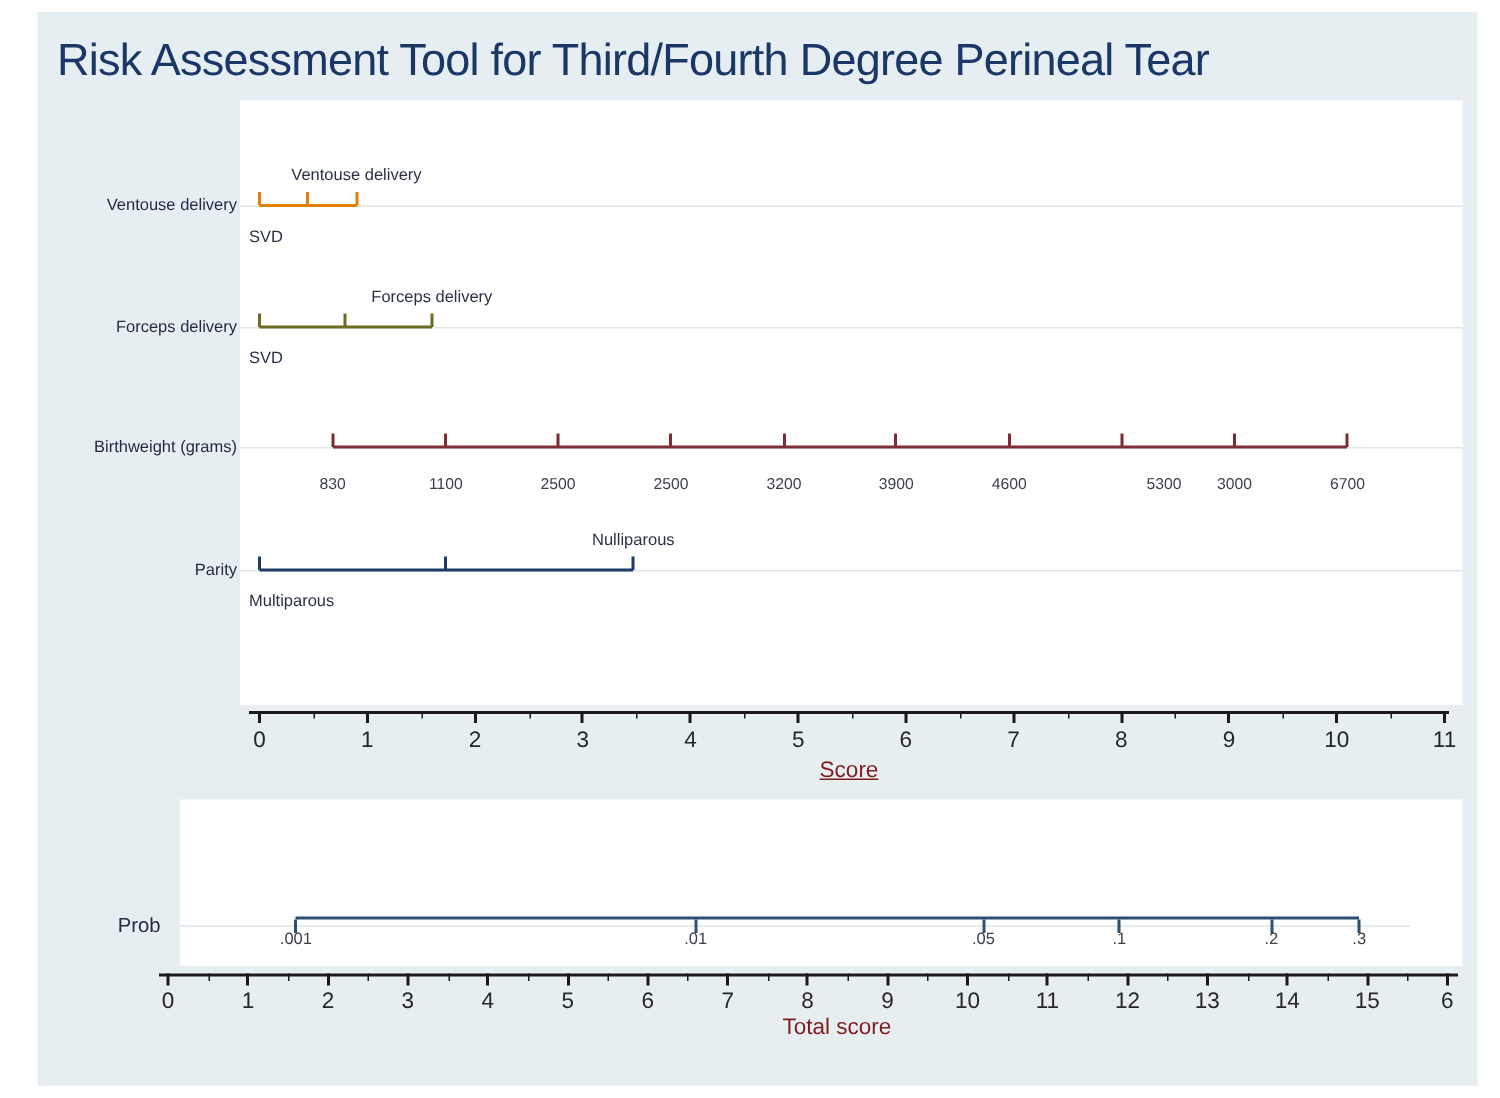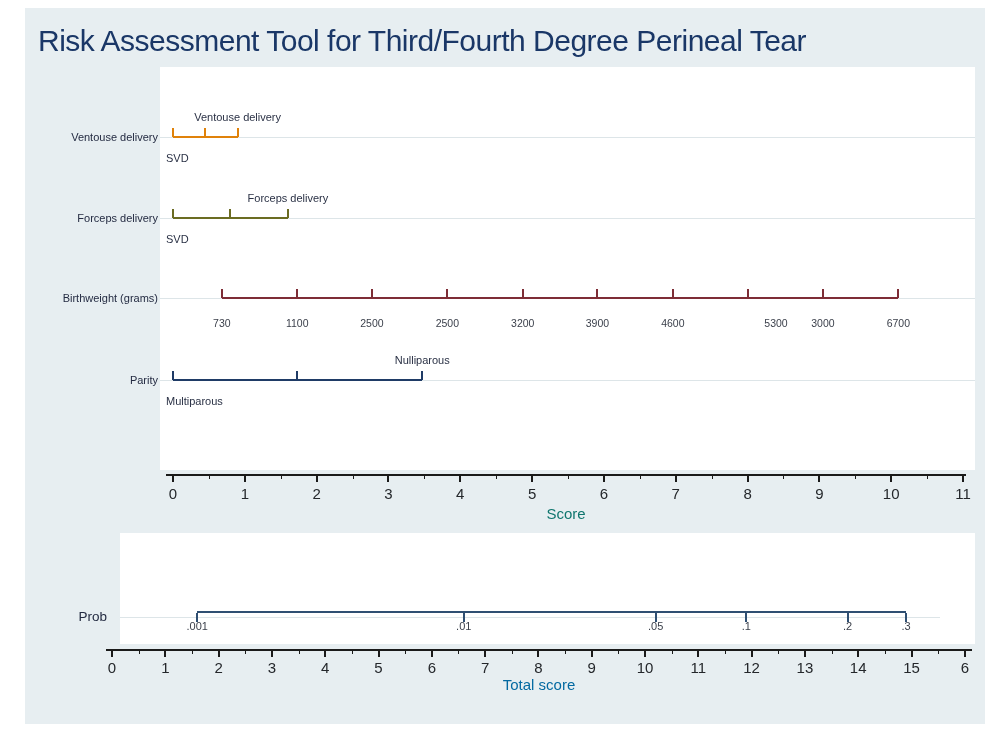--- a/index.html
+++ b/index.html
@@ -56,21 +56,21 @@
     <div class="abs scale-tick" style="left: 220.838px; top: 289px; height: 9px; background: rgb(126, 45, 54);"></div>
     <div class="abs scale-tick" style="left: 296.249px; top: 289px; height: 9px; background: rgb(126, 45, 54);"></div>
     <div class="abs scale-tick" style="left: 370.941px; top: 289px; height: 9px; background: rgb(126, 45, 54);"></div>
     <div class="abs scale-tick" style="left: 446.352px; top: 289px; height: 9px; background: rgb(126, 45, 54);"></div>
     <div class="abs scale-tick" style="left: 521.763px; top: 289px; height: 9px; background: rgb(126, 45, 54);"></div>
     <div class="abs scale-tick" style="left: 596.456px; top: 289px; height: 9px; background: rgb(126, 45, 54);"></div>
     <div class="abs scale-tick" style="left: 671.867px; top: 289px; height: 9px; background: rgb(126, 45, 54);"></div>
     <div class="abs scale-tick" style="left: 746.56px; top: 289px; height: 9px; background: rgb(126, 45, 54);"></div>
     <div class="abs scale-tick" style="left: 821.971px; top: 289px; height: 9px; background: rgb(126, 45, 54);"></div>
     <div class="abs scale-tick" style="left: 897.382px; top: 289px; height: 9px; background: rgb(126, 45, 54);"></div>
-    <div class="abs value-label" style="left: 194.838px; top: 317px; width: 54px; color: rgb(58, 63, 74);">730</div>
+    <div class="abs value-label" style="left: 194.838px; top: 317px; width: 54px; color: rgb(58, 63, 74);">830</div>
     <div class="abs value-label" style="left: 270.249px; top: 317px; width: 54px; color: rgb(58, 63, 74);">1100</div>
     <div class="abs value-label" style="left: 344.941px; top: 317px; width: 54px; color: rgb(58, 63, 74);">2500</div>
     <div class="abs value-label" style="left: 420.352px; top: 317px; width: 54px; color: rgb(58, 63, 74);">2500</div>
     <div class="abs value-label" style="left: 495.763px; top: 317px; width: 54px; color: rgb(58, 63, 74);">3200</div>
     <div class="abs value-label" style="left: 570.456px; top: 317px; width: 54px; color: rgb(58, 63, 74);">3900</div>
     <div class="abs value-label" style="left: 645.867px; top: 317px; width: 54px; color: rgb(58, 63, 74);">4600</div>
     <div class="abs value-label" style="left: 749px; top: 317px; width: 54px; color: rgb(58, 63, 74);">5300</div>
     <div class="abs value-label" style="left: 795.971px; top: 317px; width: 54px; color: rgb(58, 63, 74);">3000</div>
     <div class="abs value-label" style="left: 871.382px; top: 317px; width: 54px; color: rgb(58, 63, 74);">6700</div>
     <div class="abs gridline" style="left: 160px; top: 380px; width: 815px; background: rgb(221, 229, 232);"></div>
@@ -110,21 +110,21 @@
     <div class="abs axis-tick" style="left: 674.74px; top: 474px; height: 8px; background: rgb(26, 26, 26);"></div>
     <div class="abs axis-num" style="left: 655.74px; top: 485px; width: 40px; color: rgb(36, 39, 43);">7</div>
     <div class="abs axis-tick" style="left: 746.56px; top: 474px; height: 8px; background: rgb(26, 26, 26);"></div>
     <div class="abs axis-num" style="left: 727.56px; top: 485px; width: 40px; color: rgb(36, 39, 43);">8</div>
     <div class="abs axis-tick" style="left: 818.38px; top: 474px; height: 8px; background: rgb(26, 26, 26);"></div>
     <div class="abs axis-num" style="left: 799.38px; top: 485px; width: 40px; color: rgb(36, 39, 43);">9</div>
     <div class="abs axis-tick" style="left: 890.2px; top: 474px; height: 8px; background: rgb(26, 26, 26);"></div>
     <div class="abs axis-num" style="left: 871.2px; top: 485px; width: 40px; color: rgb(36, 39, 43);">10</div>
     <div class="abs axis-tick" style="left: 962.02px; top: 474px; height: 8px; background: rgb(26, 26, 26);"></div>
     <div class="abs axis-num" style="left: 943.02px; top: 485px; width: 40px; color: rgb(36, 39, 43);">11</div>
-    <div class="abs axis-title" style="left: 486px; top: 505px; width: 160px; color: #0f766e;">Score</div>
+    <div class="abs axis-title" style="left: 486px; top: 505px; width: 160px; color: #7f1d1d; text-decoration: underline;">Score</div>
     <div class="abs axis-line" style="left: 106px; top: 649px; width: 866px; background: rgb(26, 26, 26);"></div>
     <div class="abs axis-tick minor" style="left: 138.65px; top: 649px; height: 5px; background: rgb(26, 26, 26);"></div>
     <div class="abs axis-tick minor" style="left: 191.95px; top: 649px; height: 5px; background: rgb(26, 26, 26);"></div>
     <div class="abs axis-tick minor" style="left: 245.25px; top: 649px; height: 5px; background: rgb(26, 26, 26);"></div>
     <div class="abs axis-tick minor" style="left: 298.55px; top: 649px; height: 5px; background: rgb(26, 26, 26);"></div>
     <div class="abs axis-tick minor" style="left: 351.85px; top: 649px; height: 5px; background: rgb(26, 26, 26);"></div>
     <div class="abs axis-tick minor" style="left: 405.15px; top: 649px; height: 5px; background: rgb(26, 26, 26);"></div>
     <div class="abs axis-tick minor" style="left: 458.45px; top: 649px; height: 5px; background: rgb(26, 26, 26);"></div>
     <div class="abs axis-tick minor" style="left: 511.75px; top: 649px; height: 5px; background: rgb(26, 26, 26);"></div>
     <div class="abs axis-tick minor" style="left: 565.05px; top: 649px; height: 5px; background: rgb(26, 26, 26);"></div>
@@ -162,21 +162,21 @@
     <div class="abs axis-tick" style="left: 750.6px; top: 649px; height: 8px; background: rgb(26, 26, 26);"></div>
     <div class="abs axis-num" style="left: 731.6px; top: 659px; width: 40px; color: rgb(36, 39, 43);">12</div>
     <div class="abs axis-tick" style="left: 803.9px; top: 649px; height: 8px; background: rgb(26, 26, 26);"></div>
     <div class="abs axis-num" style="left: 784.9px; top: 659px; width: 40px; color: rgb(36, 39, 43);">13</div>
     <div class="abs axis-tick" style="left: 857.2px; top: 649px; height: 8px; background: rgb(26, 26, 26);"></div>
     <div class="abs axis-num" style="left: 838.2px; top: 659px; width: 40px; color: rgb(36, 39, 43);">14</div>
     <div class="abs axis-tick" style="left: 910.5px; top: 649px; height: 8px; background: rgb(26, 26, 26);"></div>
     <div class="abs axis-num" style="left: 891.5px; top: 659px; width: 40px; color: rgb(36, 39, 43);">15</div>
     <div class="abs axis-tick" style="left: 963.8px; top: 649px; height: 8px; background: rgb(26, 26, 26);"></div>
     <div class="abs axis-num" style="left: 944.8px; top: 659px; width: 40px; color: rgb(36, 39, 43);">6</div>
-    <div class="abs axis-title" style="left: 459px; top: 676px; width: 160px; color: #0369a1;">Total score</div>
+    <div class="abs axis-title" style="left: 478px; top: 676px; width: 160px; color: #7f1d1d;">Total score</div>
     <div class="abs gridline" style="left: 120px; top: 617px; width: 820px; background: rgb(221, 229, 232);"></div>
     <div class="abs prob-label" style="left: 37px; top: 609px; width: 70px; color: rgb(36, 43, 66);">Prob</div>
     <div class="abs scale-line" style="left: 197.28px; top: 611px; width: 708.89px; background: rgb(47, 79, 114);"></div>
     <div class="abs scale-tick" style="left: 196.28px; top: 613px; height: 9px; background: rgb(47, 79, 114);"></div>
     <div class="abs value-label" style="left: 175.28px; top: 620px; width: 44px; font-size: 11px; color: rgb(58, 63, 74);">.001</div>
     <div class="abs scale-tick" style="left: 462.78px; top: 613px; height: 9px; background: rgb(47, 79, 114);"></div>
     <div class="abs value-label" style="left: 441.78px; top: 620px; width: 44px; font-size: 11px; color: rgb(58, 63, 74);">.01</div>
     <div class="abs scale-tick" style="left: 654.66px; top: 613px; height: 9px; background: rgb(47, 79, 114);"></div>
     <div class="abs value-label" style="left: 633.66px; top: 620px; width: 44px; font-size: 11px; color: rgb(58, 63, 74);">.05</div>
     <div class="abs scale-tick" style="left: 745.27px; top: 613px; height: 9px; background: rgb(47, 79, 114);"></div>

